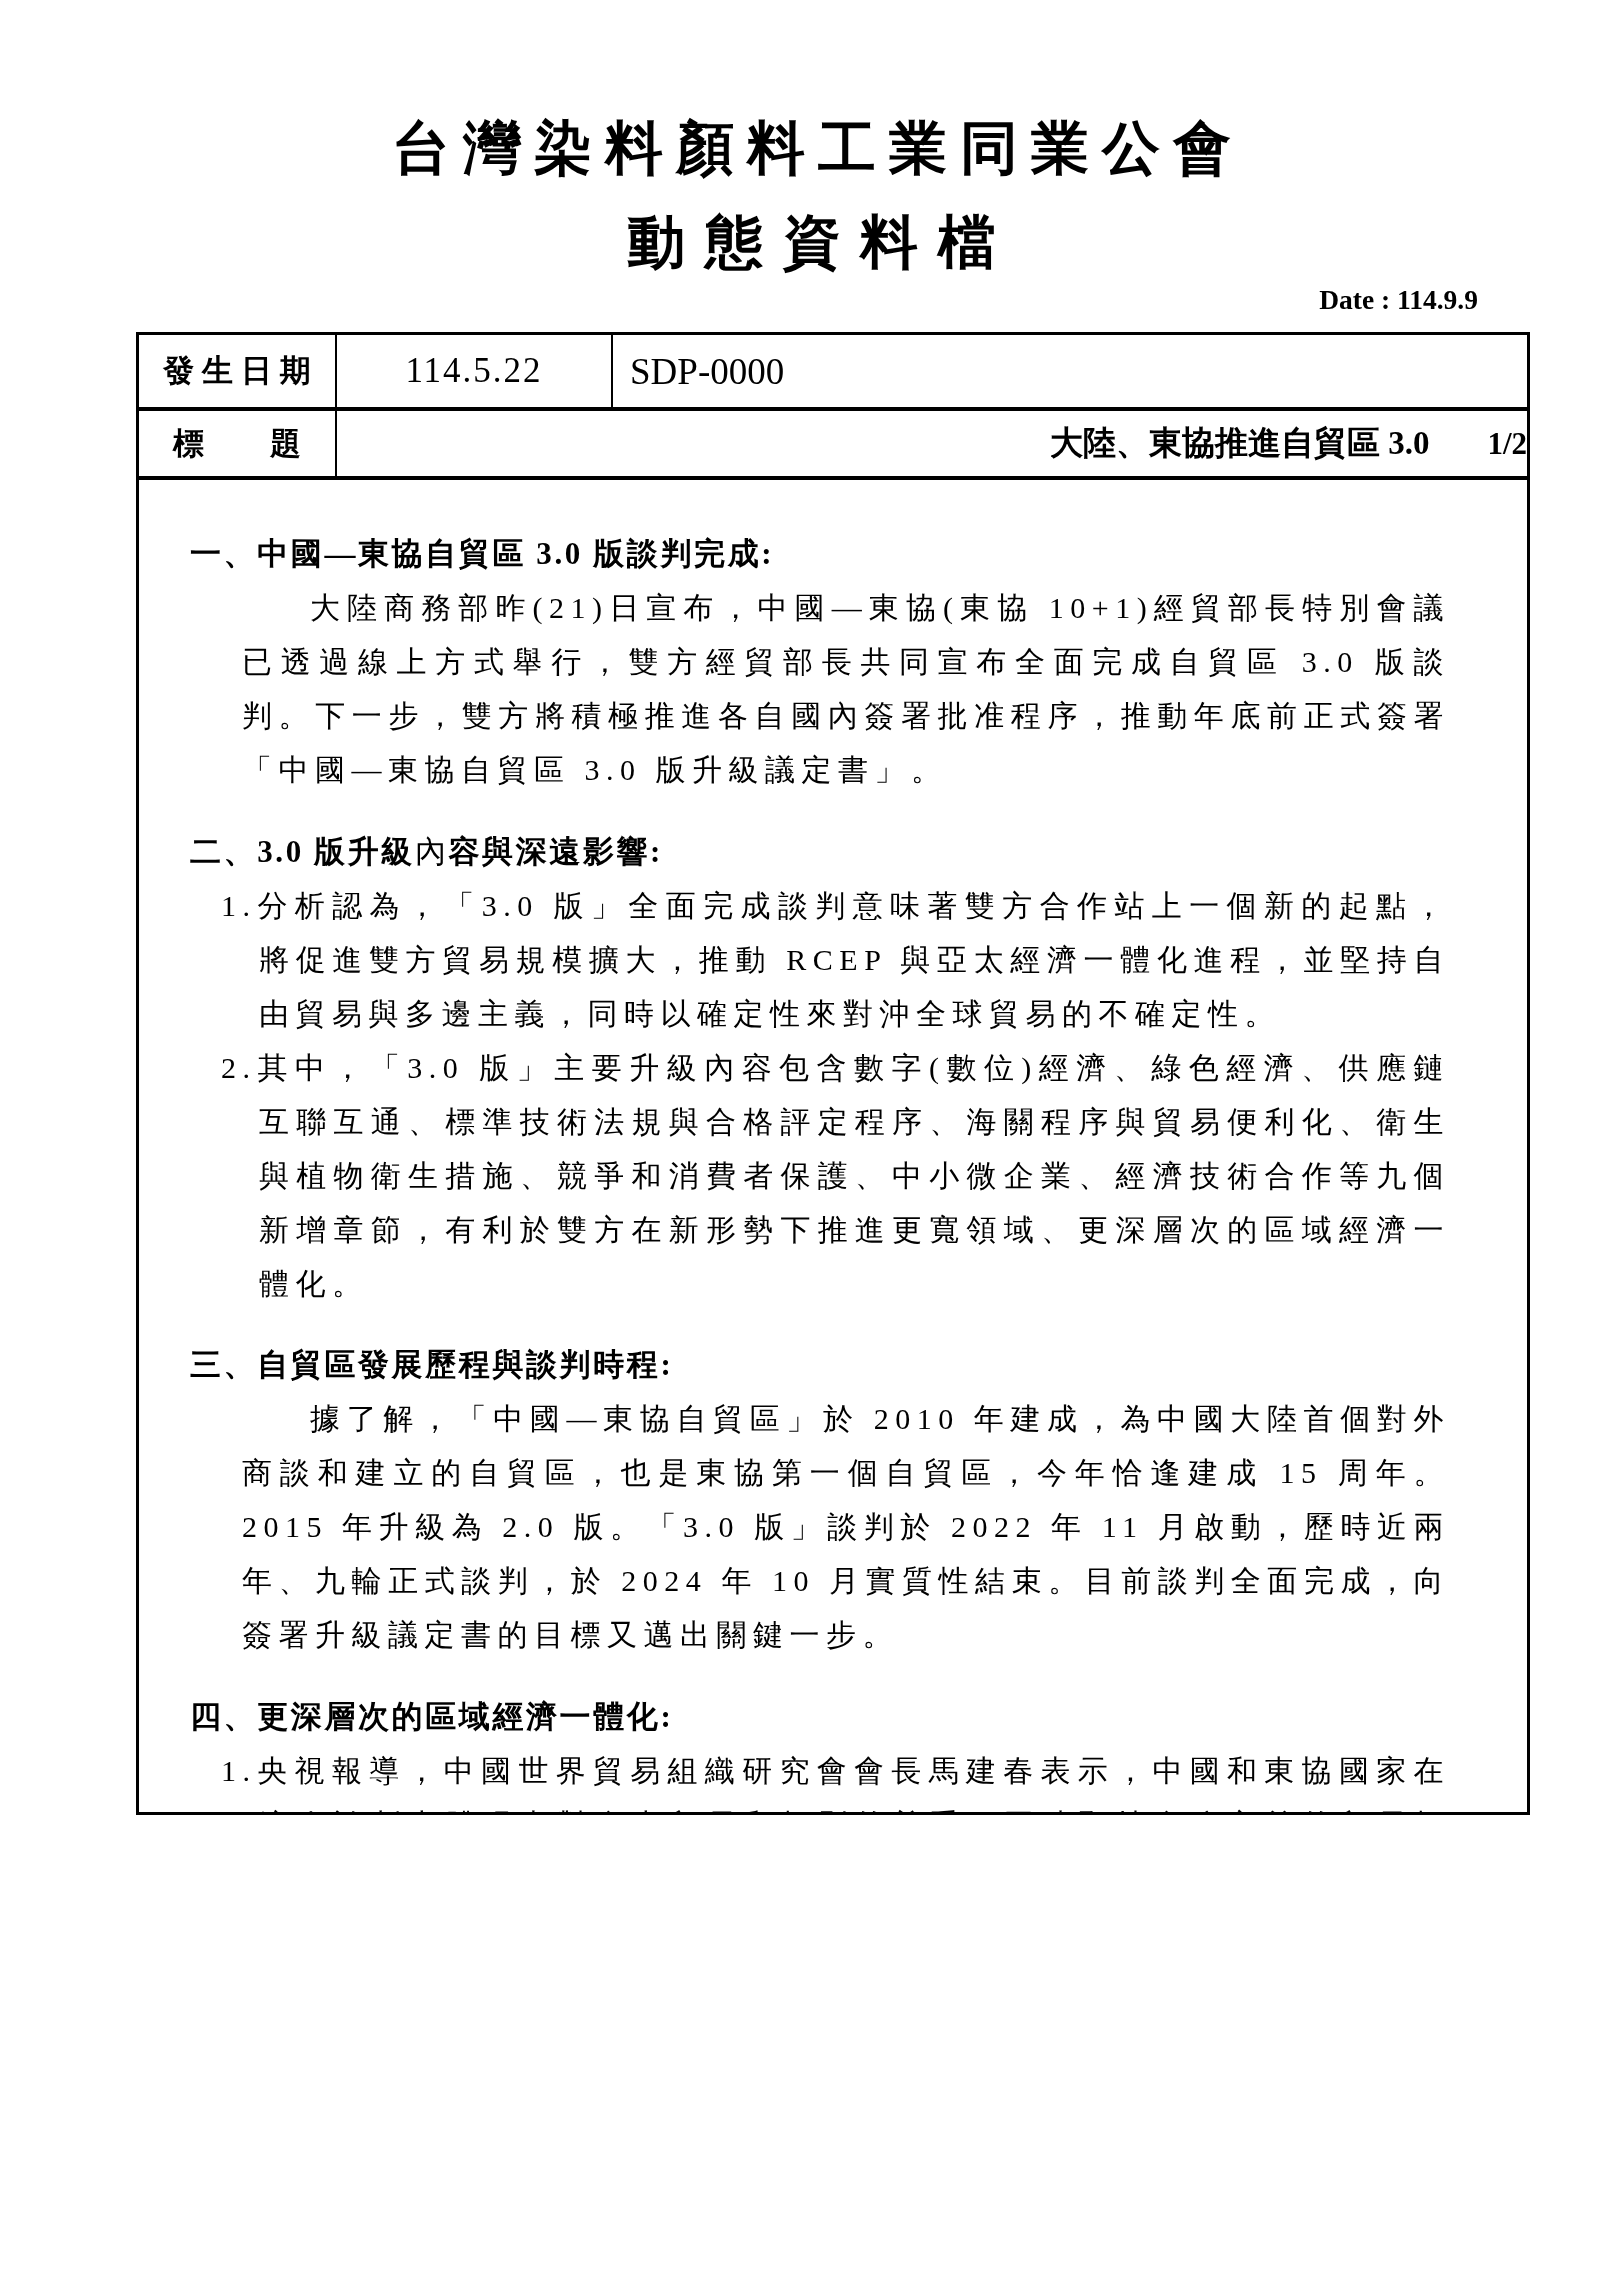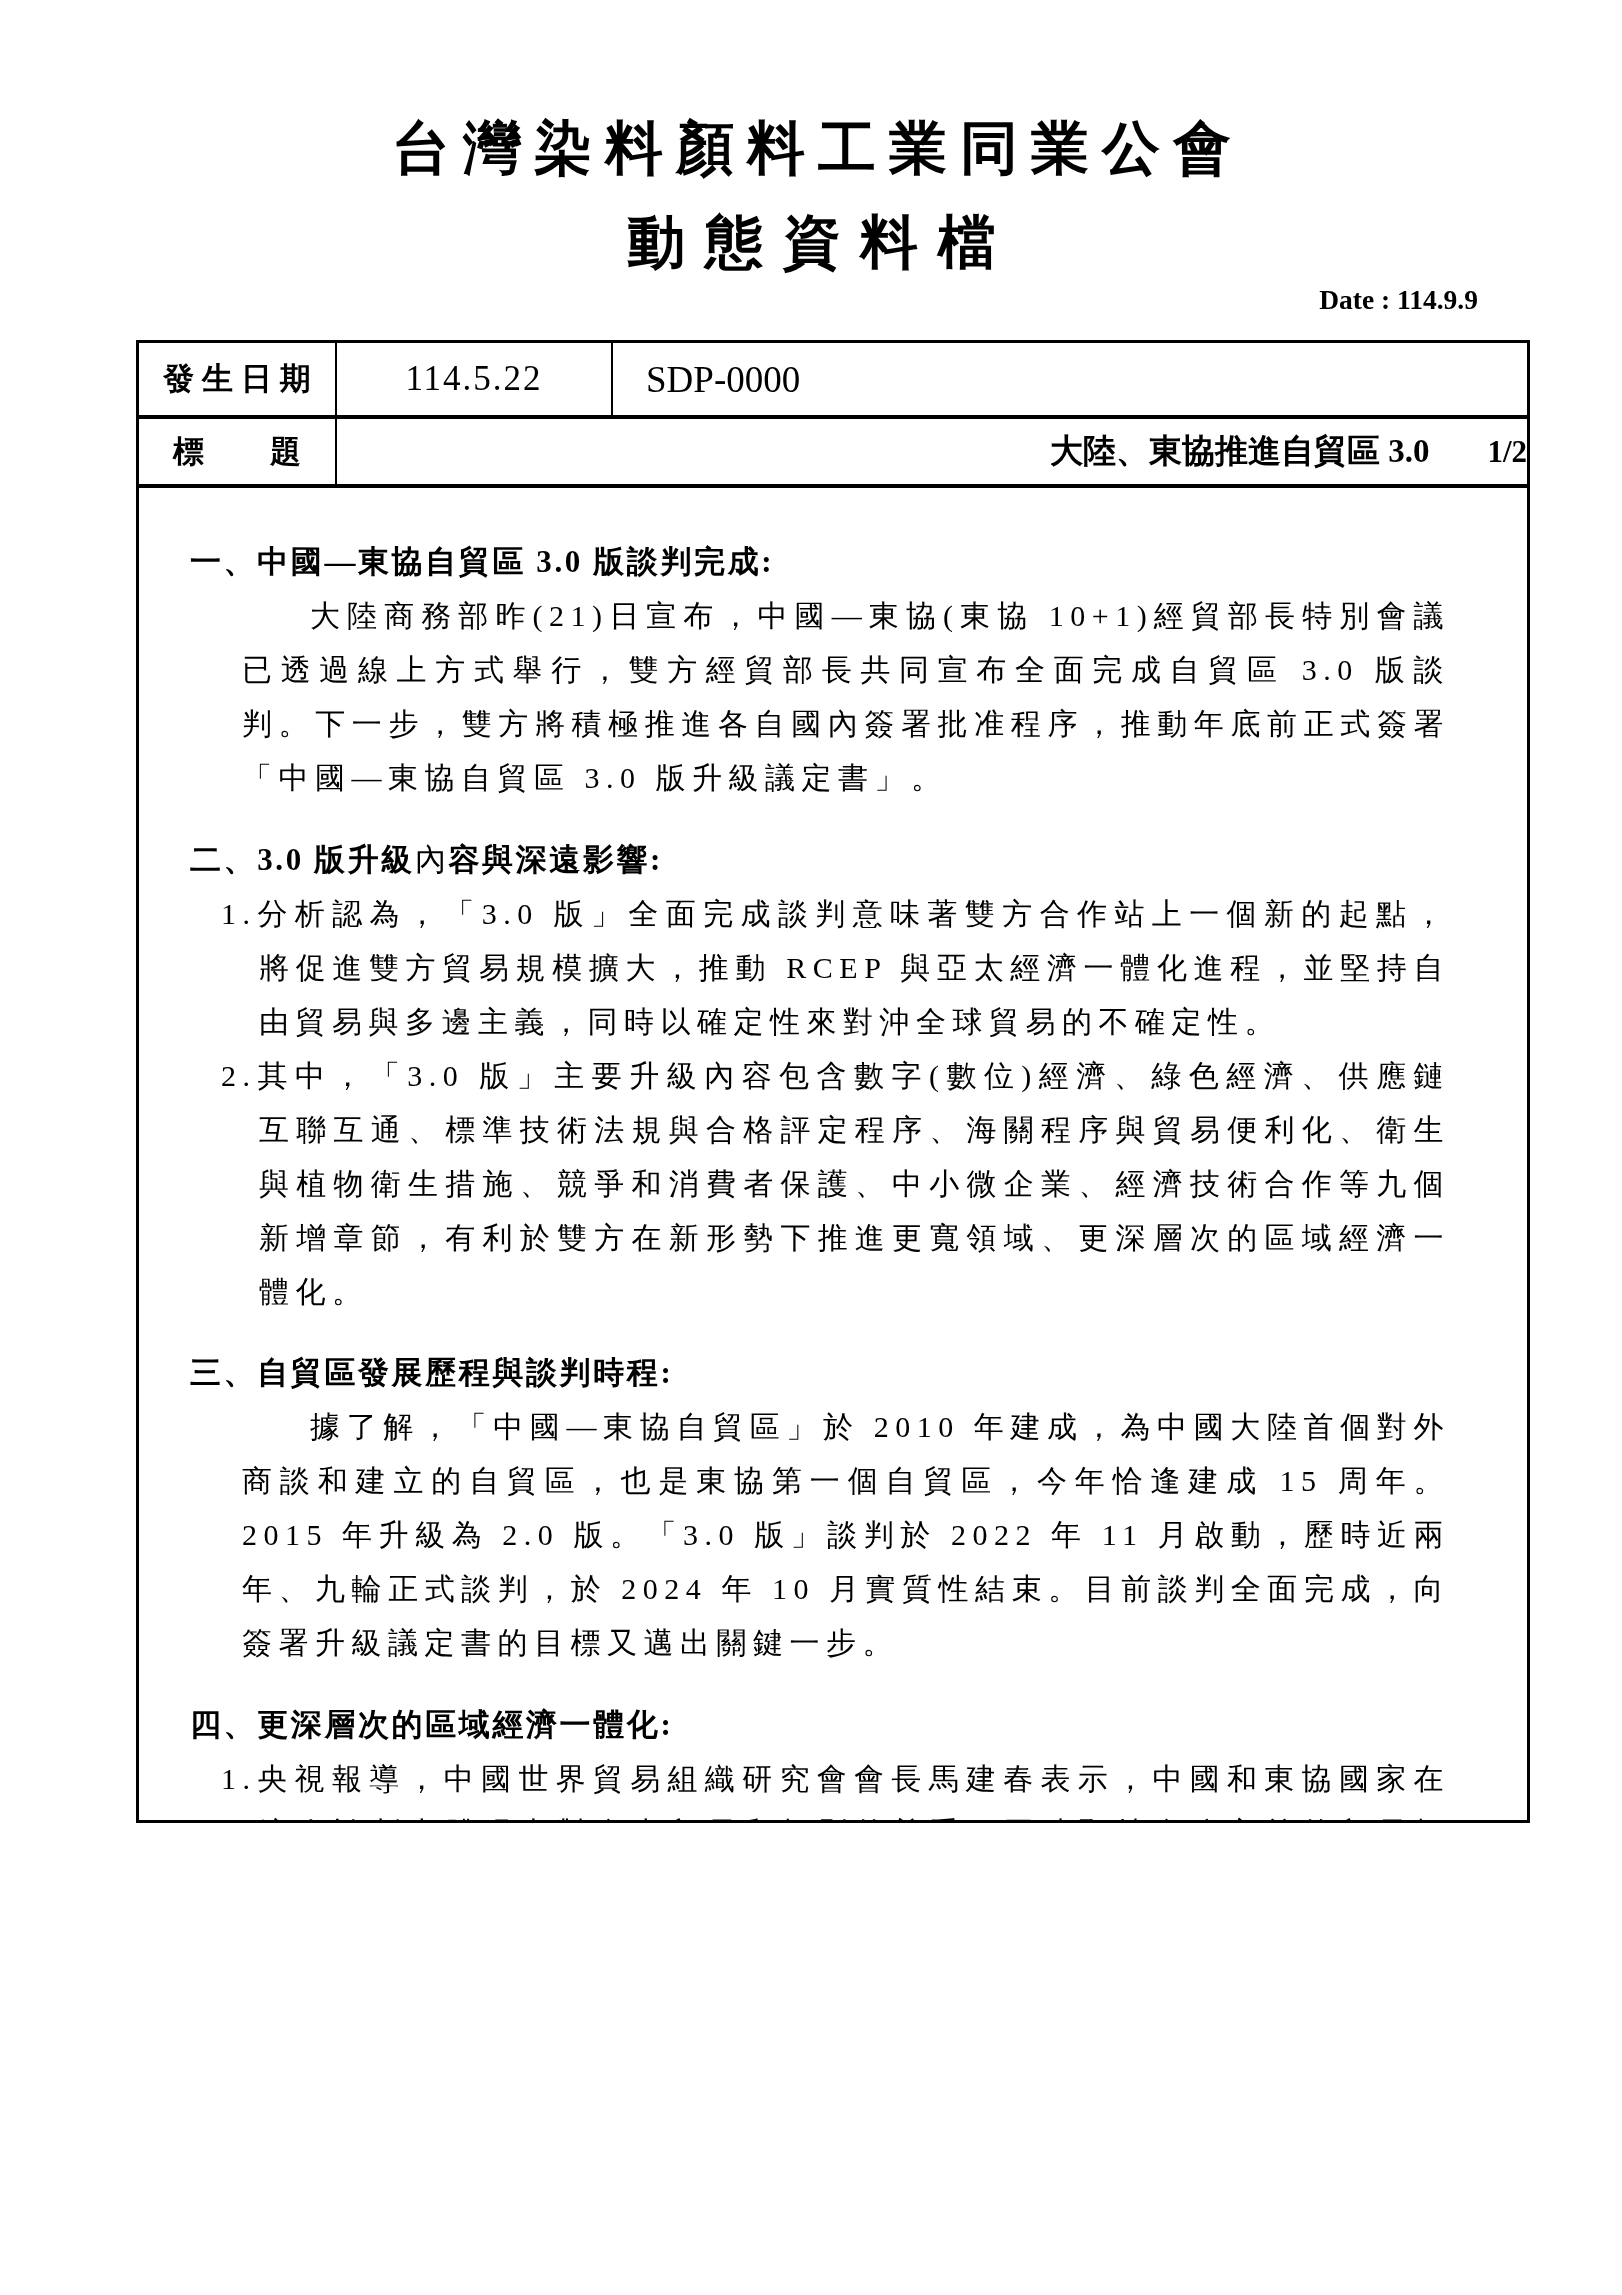--- a/index.html
+++ b/index.html
@@ -48,41 +48,41 @@
     box-sizing: border-box;
     font-size: 27.5px;
     line-height: 30px;
     font-weight: bold;
   }
 
   
   .info-table {
     width: 1394px;
     margin-left: 136px;
-    margin-top: 25px;
+    margin-top: 17px;
     border: 3.3px solid #000;
     box-sizing: border-box;
   }
   .t-row { display: flex; }
   .row1 { height: 72px; border-bottom: 4.6px solid #000; }
   .row2 { height: 65px;  border-bottom: 4.6px solid #000; }
   .cell { display: flex; align-items: center; box-sizing: border-box; }
   .cell-label {
     font-weight: bold;
     font-size: 31px;
     justify-content: center;
     letter-spacing: 7.9px;
     text-indent: 7.9px;
     white-space: nowrap;
   }
   .c1 { width: 198px; border-right: 2.6px solid #000; }
   .c2 { width: 276px; border-right: 2.6px solid #000; justify-content: center;
         font-size: 35px; letter-spacing: 2px; }
   .c3 { width: 223px; border-right: 2.6px solid #000; }
-  .c4 { flex: 1; font-size: 37px; padding-left: 33px; }
+  .c4 { flex: 1; font-size: 37px; padding-left: 17px; }
   .r2c1 { width: 198px; border-right: 2.6px solid #000; }
   .subject-label-spread {
     width: 100%;
     display: flex;
     justify-content: space-between;
     padding: 0 34px;
     box-sizing: border-box;
     font-weight: bold;
     font-size: 31px;
   }

